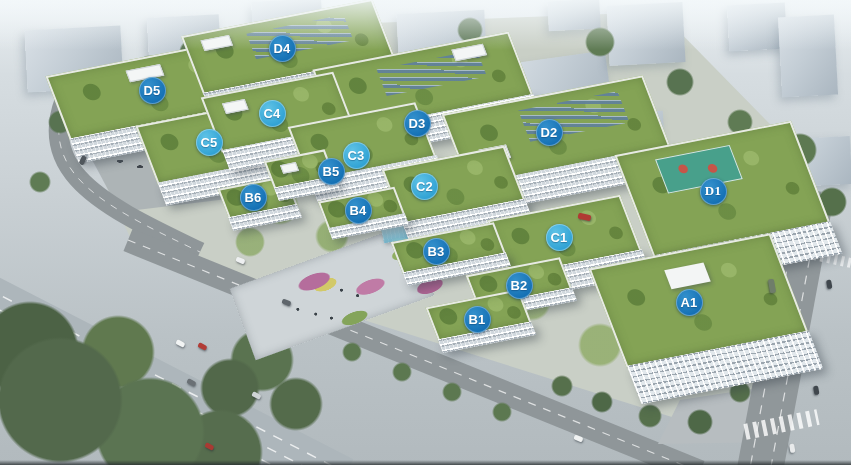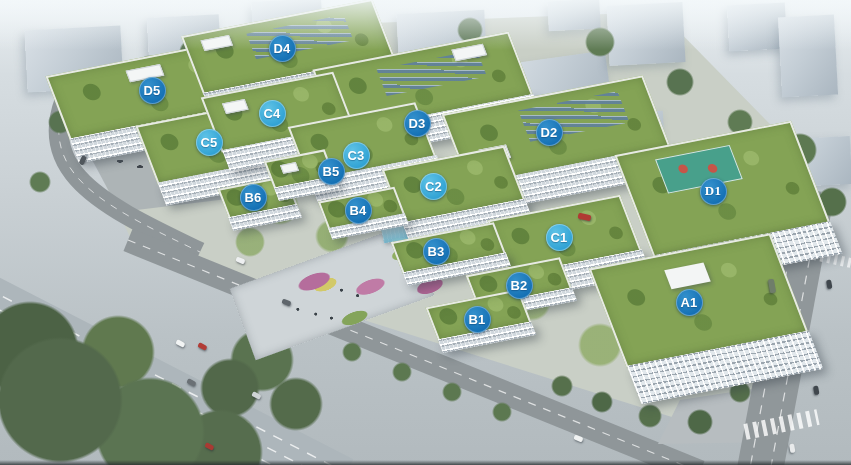--- a/index.html
+++ b/index.html
@@ -326,21 +326,21 @@
 
   <div class="markers">
       <div class="badge badge-dark" style="left: 675.5px; top: 288.5px; color: rgb(255, 255, 255);">A1</div>
       <div class="badge badge-dark" style="left: 463.5px; top: 305.5px; color: rgb(255, 255, 255);">B1</div>
       <div class="badge badge-dark" style="left: 505.5px; top: 271.5px; color: rgb(255, 255, 255);">B2</div>
       <div class="badge badge-dark" style="left: 422.5px; top: 237.5px; color: rgb(255, 255, 255);">B3</div>
       <div class="badge badge-dark" style="left: 344.5px; top: 196.5px; color: rgb(255, 255, 255);">B4</div>
       <div class="badge badge-dark" style="left: 281.5px; top: 157.5px; color: rgb(255, 255, 255); margin-left: 36px;">B5</div>
       <div class="badge badge-dark" style="left: 239.5px; top: 183.5px; color: rgb(255, 255, 255);">B6</div>
       <div class="badge badge-light" style="left: 545.5px; top: 223.5px; color: rgb(255, 255, 255);">C1</div>
-      <div class="badge badge-light" style="left: 420px; top: 172.5px; color: rgb(255, 255, 255);">C2</div>
+      <div class="badge badge-light" style="left: 411px; top: 172.5px; color: rgb(255, 255, 255);">C2</div>
       <div class="badge badge-light" style="left: 342.5px; top: 129.5px; color: rgb(255, 255, 255); margin-top: 12px;">C3</div>
       <div class="badge badge-light" style="left: 258.5px; top: 99.5px; color: rgb(255, 255, 255);">C4</div>
       <div class="badge badge-light" style="left: 195.5px; top: 128.5px; color: rgb(255, 255, 255);">C5</div>
       <div class="badge badge-dark" style="left: 699.5px; top: 177.5px; color: rgb(255, 255, 255); font-family: Liberation Serif, serif;">D1</div>
       <div class="badge badge-dark" style="left: 535.5px; top: 118.5px; color: rgb(255, 255, 255);">D2</div>
       <div class="badge badge-dark" style="left: 403.5px; top: 86px; color: rgb(255, 255, 255); margin-top: 24px;">D3</div>
       <div class="badge badge-dark" style="left: 268.5px; top: 34.5px; color: rgb(255, 255, 255);">D4</div>
       <div class="badge badge-dark" style="left: 138.5px; top: 76.5px; color: rgb(255, 255, 255);">D5</div>
     </div>
 </div>

